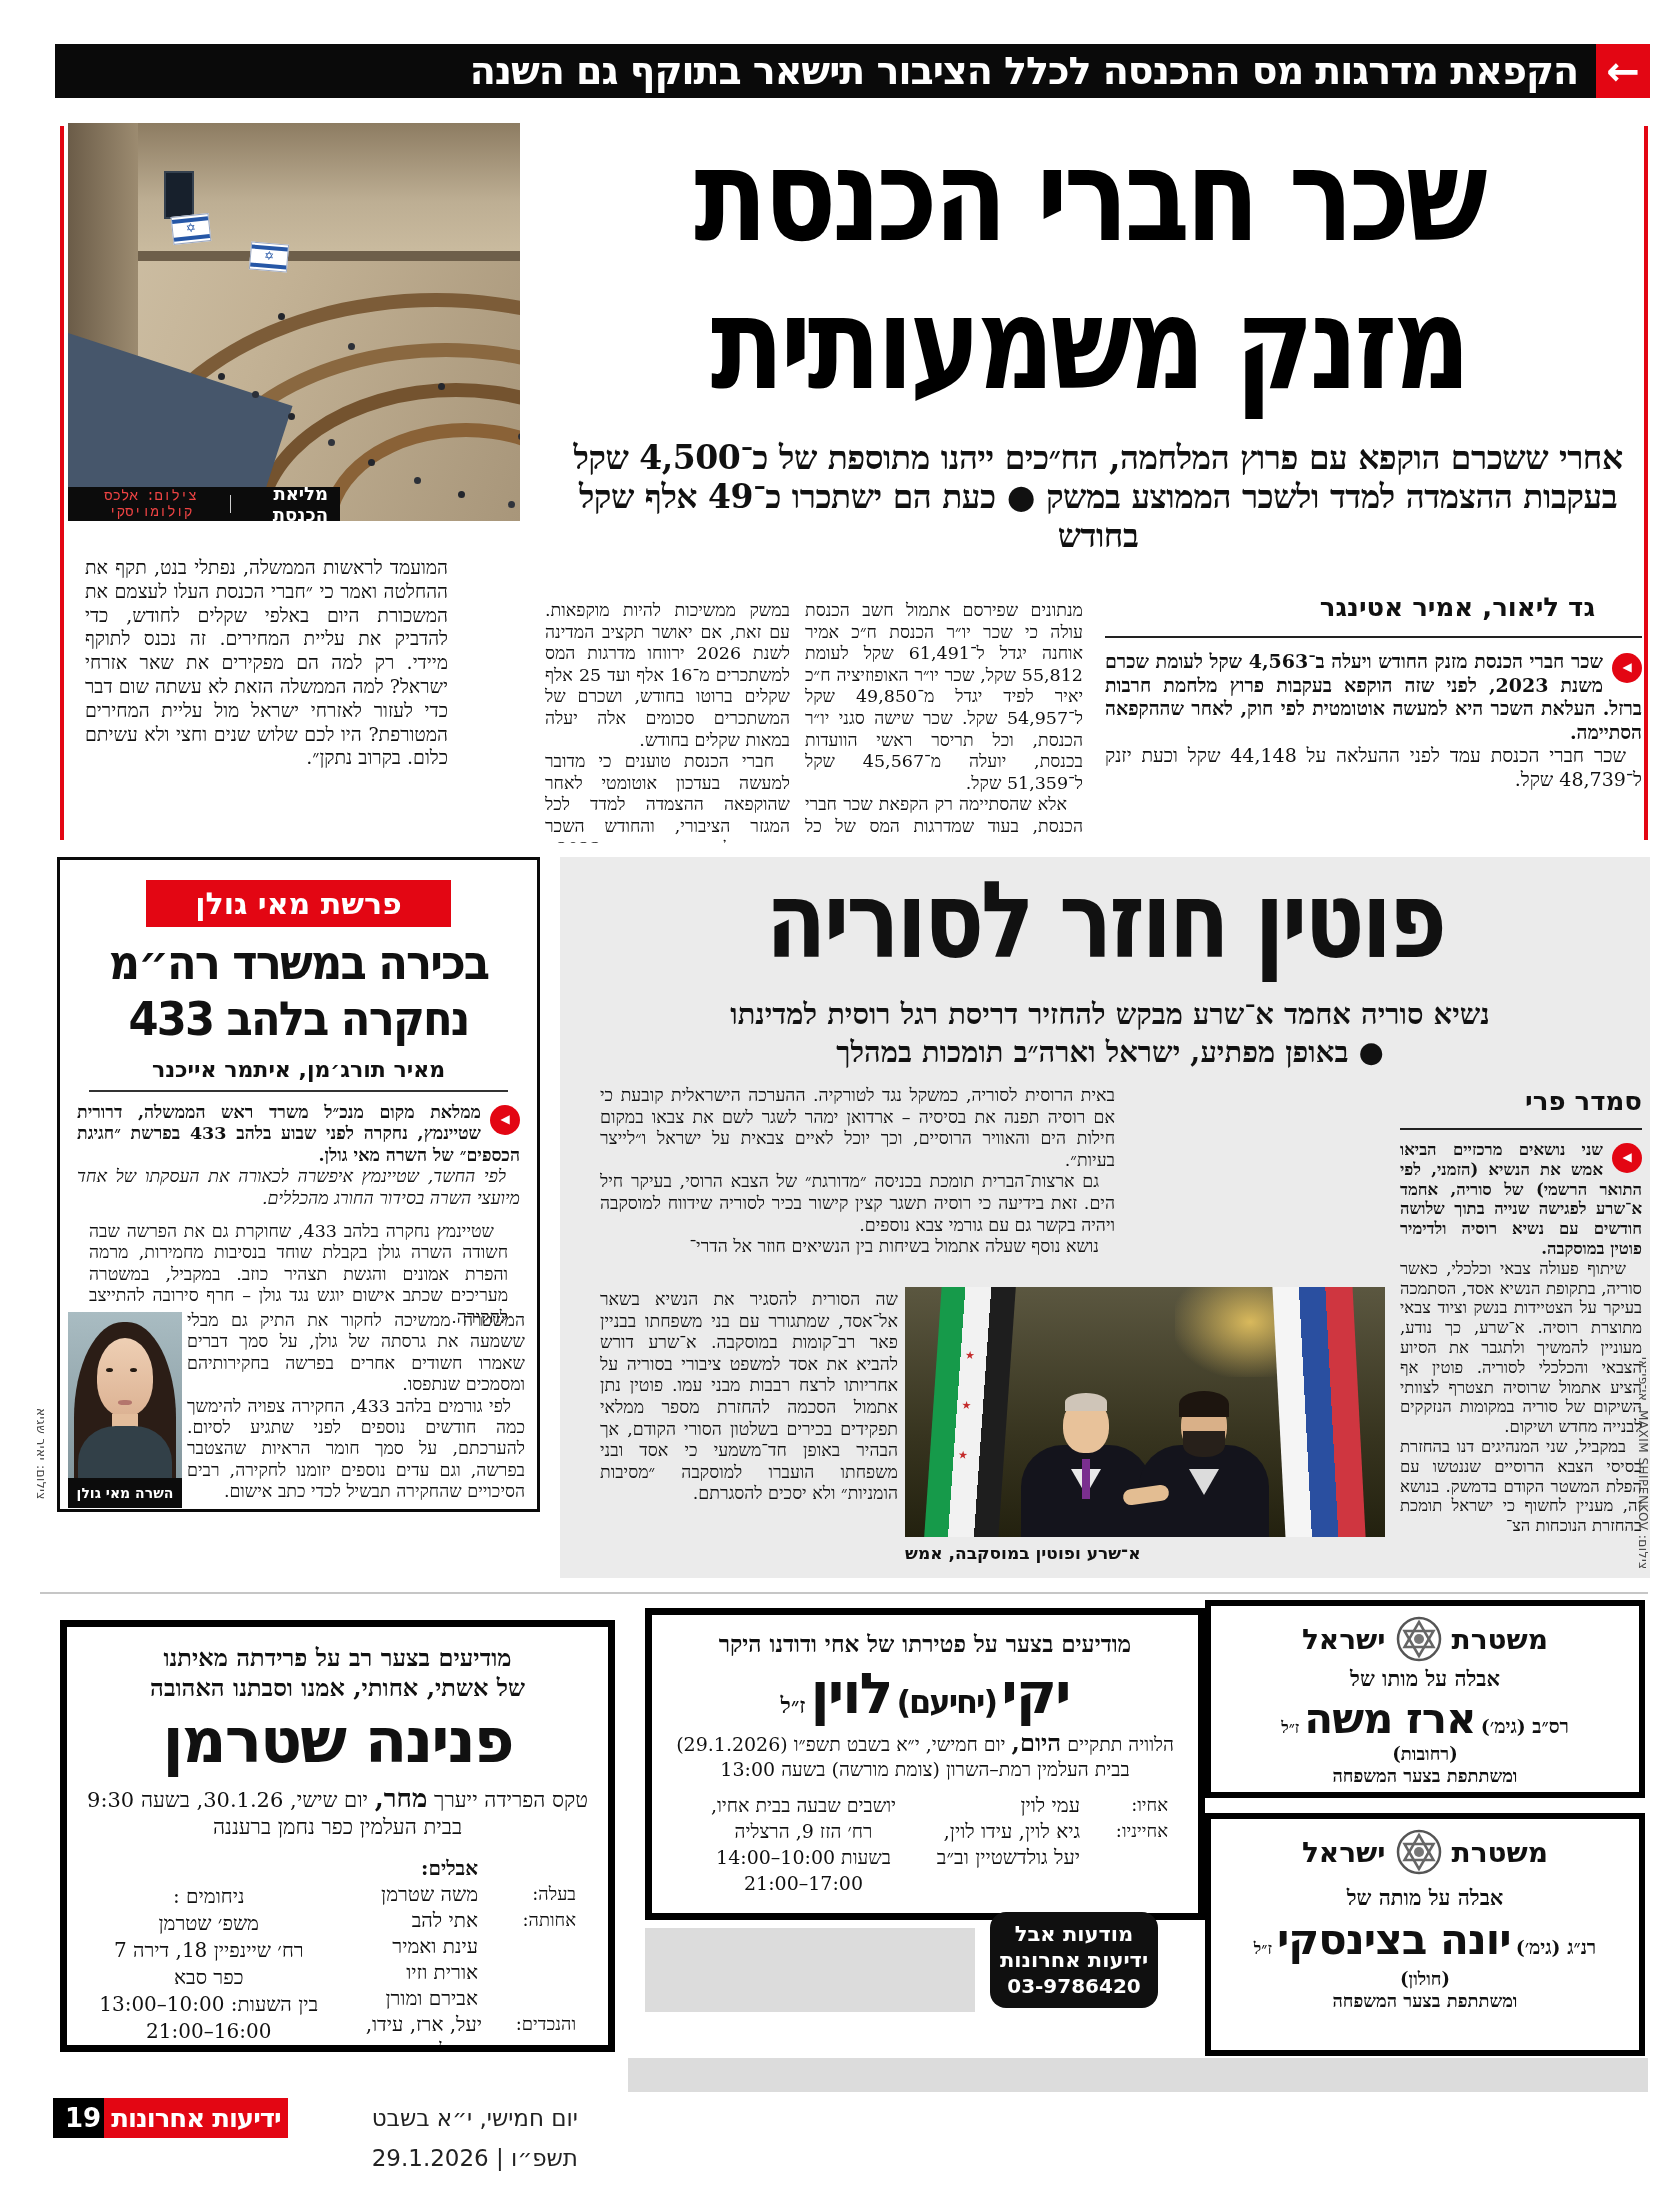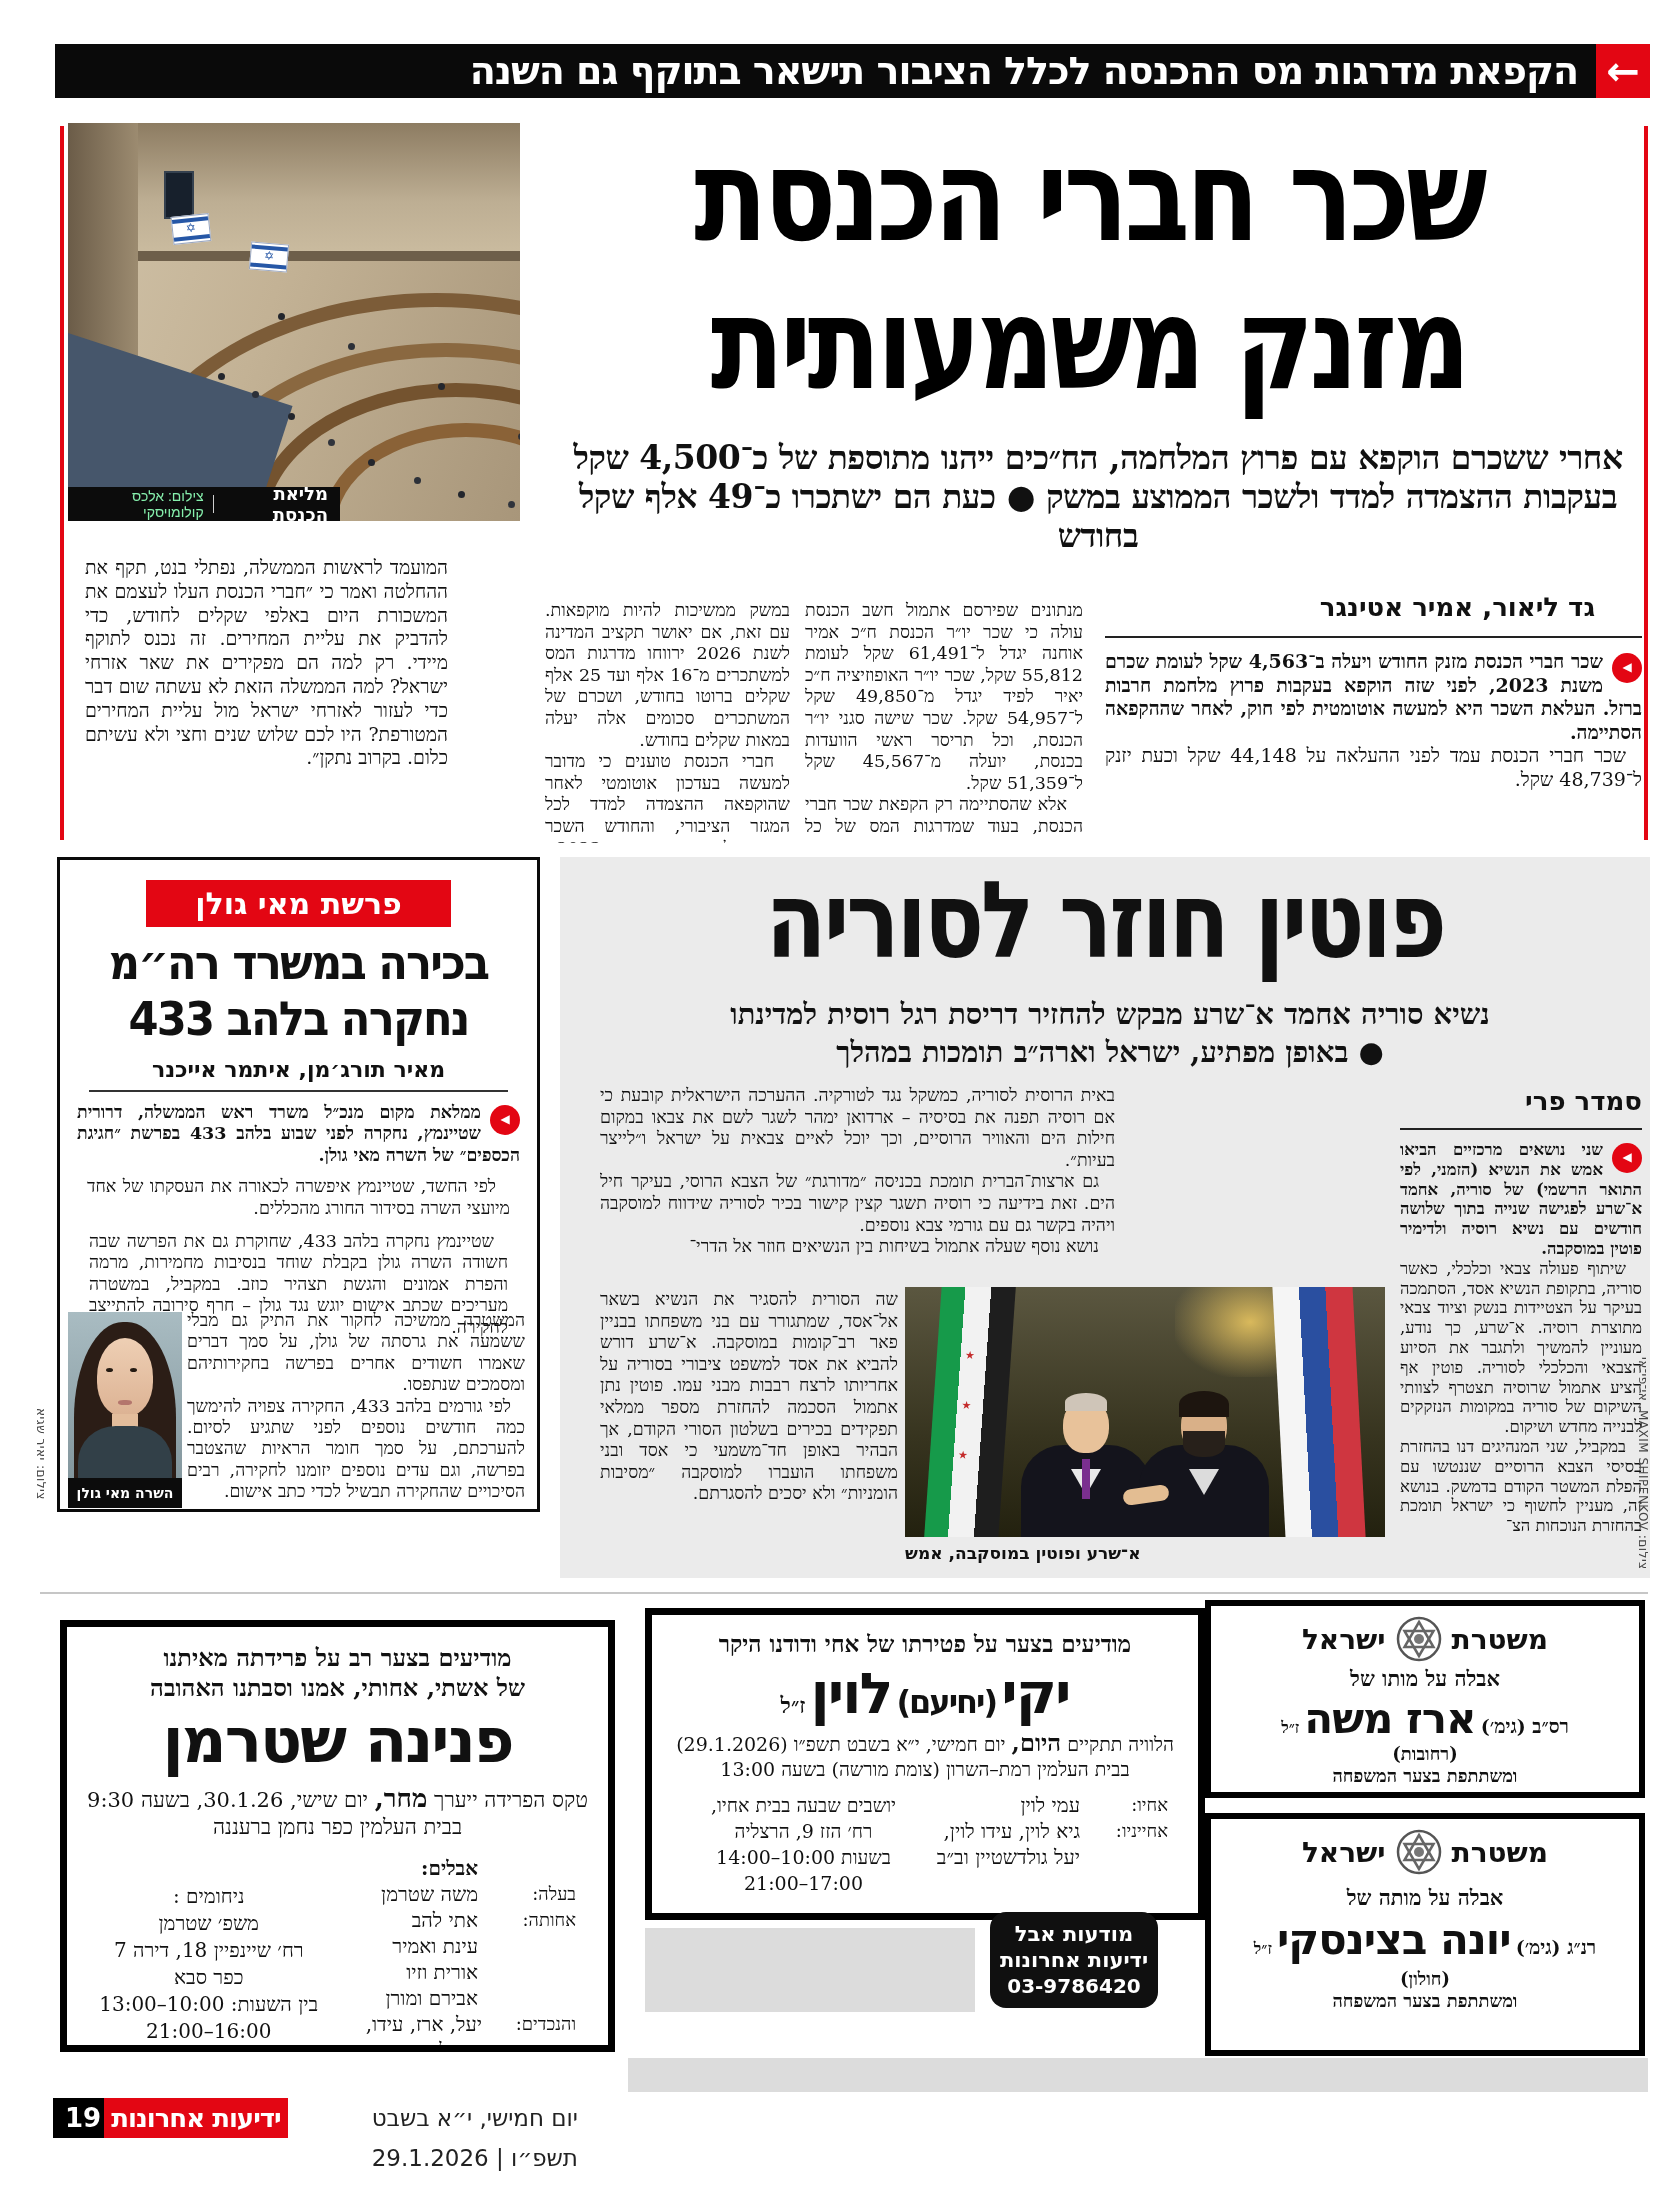--- a/index.html
+++ b/index.html
@@ -36,21 +36,21 @@
                       196px 104px 0 #2c3038,240px 118px 0 #23262d,290px 128px 0 #30343c,
                       60px -60px 0 #23262d,130px -30px 0 #2c3038,220px 10px 0 #23262d,300px 60px 0 #2c3038;}
   .flag{position:absolute;width:36px;height:26px;background:#fff;border:1px solid #9aa7c0;}
   .flag:before{content:"";position:absolute;left:0;top:2px;width:100%;height:4px;background:#2657a6;}
   .flag:after{content:"";position:absolute;left:0;bottom:2px;width:100%;height:4px;background:#2657a6;}
   .flag .star{position:absolute;left:0;right:0;top:2px;text-align:center;font-size:12px;color:#2657a6;line-height:20px;}
   .main-caption{left:68px;top:487px;width:272px;height:34px;background:#0c0c0c;color:#fff;display:flex;
                 align-items:center;gap:9px;padding:0 12px;box-sizing:border-box;}
   .main-caption .t{font-family:"DejaVu Sans",sans-serif;font-weight:bold;font-size:18px;}
   .main-caption .sep{width:1px;height:18px;background:#cfcfcf;}
-  .main-caption .c{font-family:Liberation Sans, sans-serif;font-size:14px;color:#86efac;}
+  .main-caption .c{font-family:Liberation Mono, monospace;font-size:14px;color:#ef4444;text-align:center;}
 
   .main-headline{left:540px;top:122px;width:1098px;height:306px;text-align:center;}
   .main-headline .inner{display:inline-block;transform:scaleX(.84);transform-origin:center top;
       font-family:"DejaVu Sans",sans-serif;font-weight:900;font-size:128px;line-height:148px;
       letter-spacing:-5px;color:#000;white-space:nowrap;}
   .main-subhead{left:556px;top:438px;width:1084px;text-align:center;font-weight:bold;font-size:33px;
                 line-height:39px;letter-spacing:-.5px;}
   .byline{font-family:"DejaVu Sans",sans-serif;font-weight:bold;font-size:26px;}
   .byrule{border-bottom:2px solid #222;}
   .bt{font-size:17.5px;line-height:21.6px;text-align:justify;overflow:hidden;}
@@ -212,21 +212,21 @@
   <div class="abs golan-box">
     <div class="golan-label">פרשת מאי גולן</div>
     <div class="golan-head">
       <div>בכירה במשרד רה״מ</div>
       <div>נחקרה בלהב 433</div>
     </div>
     <div class="golan-byline">מאיר תורג׳מן, איתמר אייכנר</div>
     <div class="golan-rule"></div>
     <div class="golan-body">
       <p style="margin:0;" class="lead"><span class="rb">◀</span><span>ממלאת מקום מנכ״ל משרד ראש הממשלה, דרורית שטיינמץ, נחקרה לפני שבוע בלהב 433 בפרשת ״חגיגת הכספים״ של השרה מאי גולן.</span></p>
-      <p style="margin:10px;text-indent:14px;">לפי החשד, שטיינמץ איפשרה לכאורה את העסקתו של אחד מיועצי השרה בסידור החורג מהכללים.</p>
+      <p style="margin:0;text-indent:14px;font-style:italic;">לפי החשד, שטיינמץ איפשרה לכאורה את העסקתו של אחד מיועצי השרה בסידור החורג מהכללים.</p>
       <p style="margin:12px;text-indent:14px;">שטיינמץ נחקרה בלהב 433, שחוקרת גם את הפרשה שבה חשודה השרה גולן בקבלת שוחד בנסיבות מחמירות, מרמה והפרת אמונים והגשת תצהיר כוזב. במקביל, במשטרה מעריכים שכתב אישום יוגש נגד גולן – חרף סירובה להתייצב לחקירה.</p>
     </div>
   </div>
   <div class="abs golan-bodyB">
     <p style="margin:0;">המשטרה ממשיכה לחקור את התיק גם מבלי ששמעה את גרסתה של גולן, על סמך דברים שאמרו חשודים אחרים בפרשה בחקירותיהם ומסמכים שנתפסו.</p>
     <p style="margin:0;text-indent:14px;">לפי גורמים בלהב 433, החקירה צפויה להימשך כמה חודשים נוספים לפני שתגיע לסיום. להערכתם, על סמך חומר הראיות שהצטבר בפרשה, וגם עדים נוספים יזומנו לחקירה, רבים הסיכויים שהחקירה תבשיל לכדי כתב אישום.</p>
   </div>
   <div class="abs golan-photo">
     <div class="gp-bg"></div>
       <div class="gp-hair"></div>

